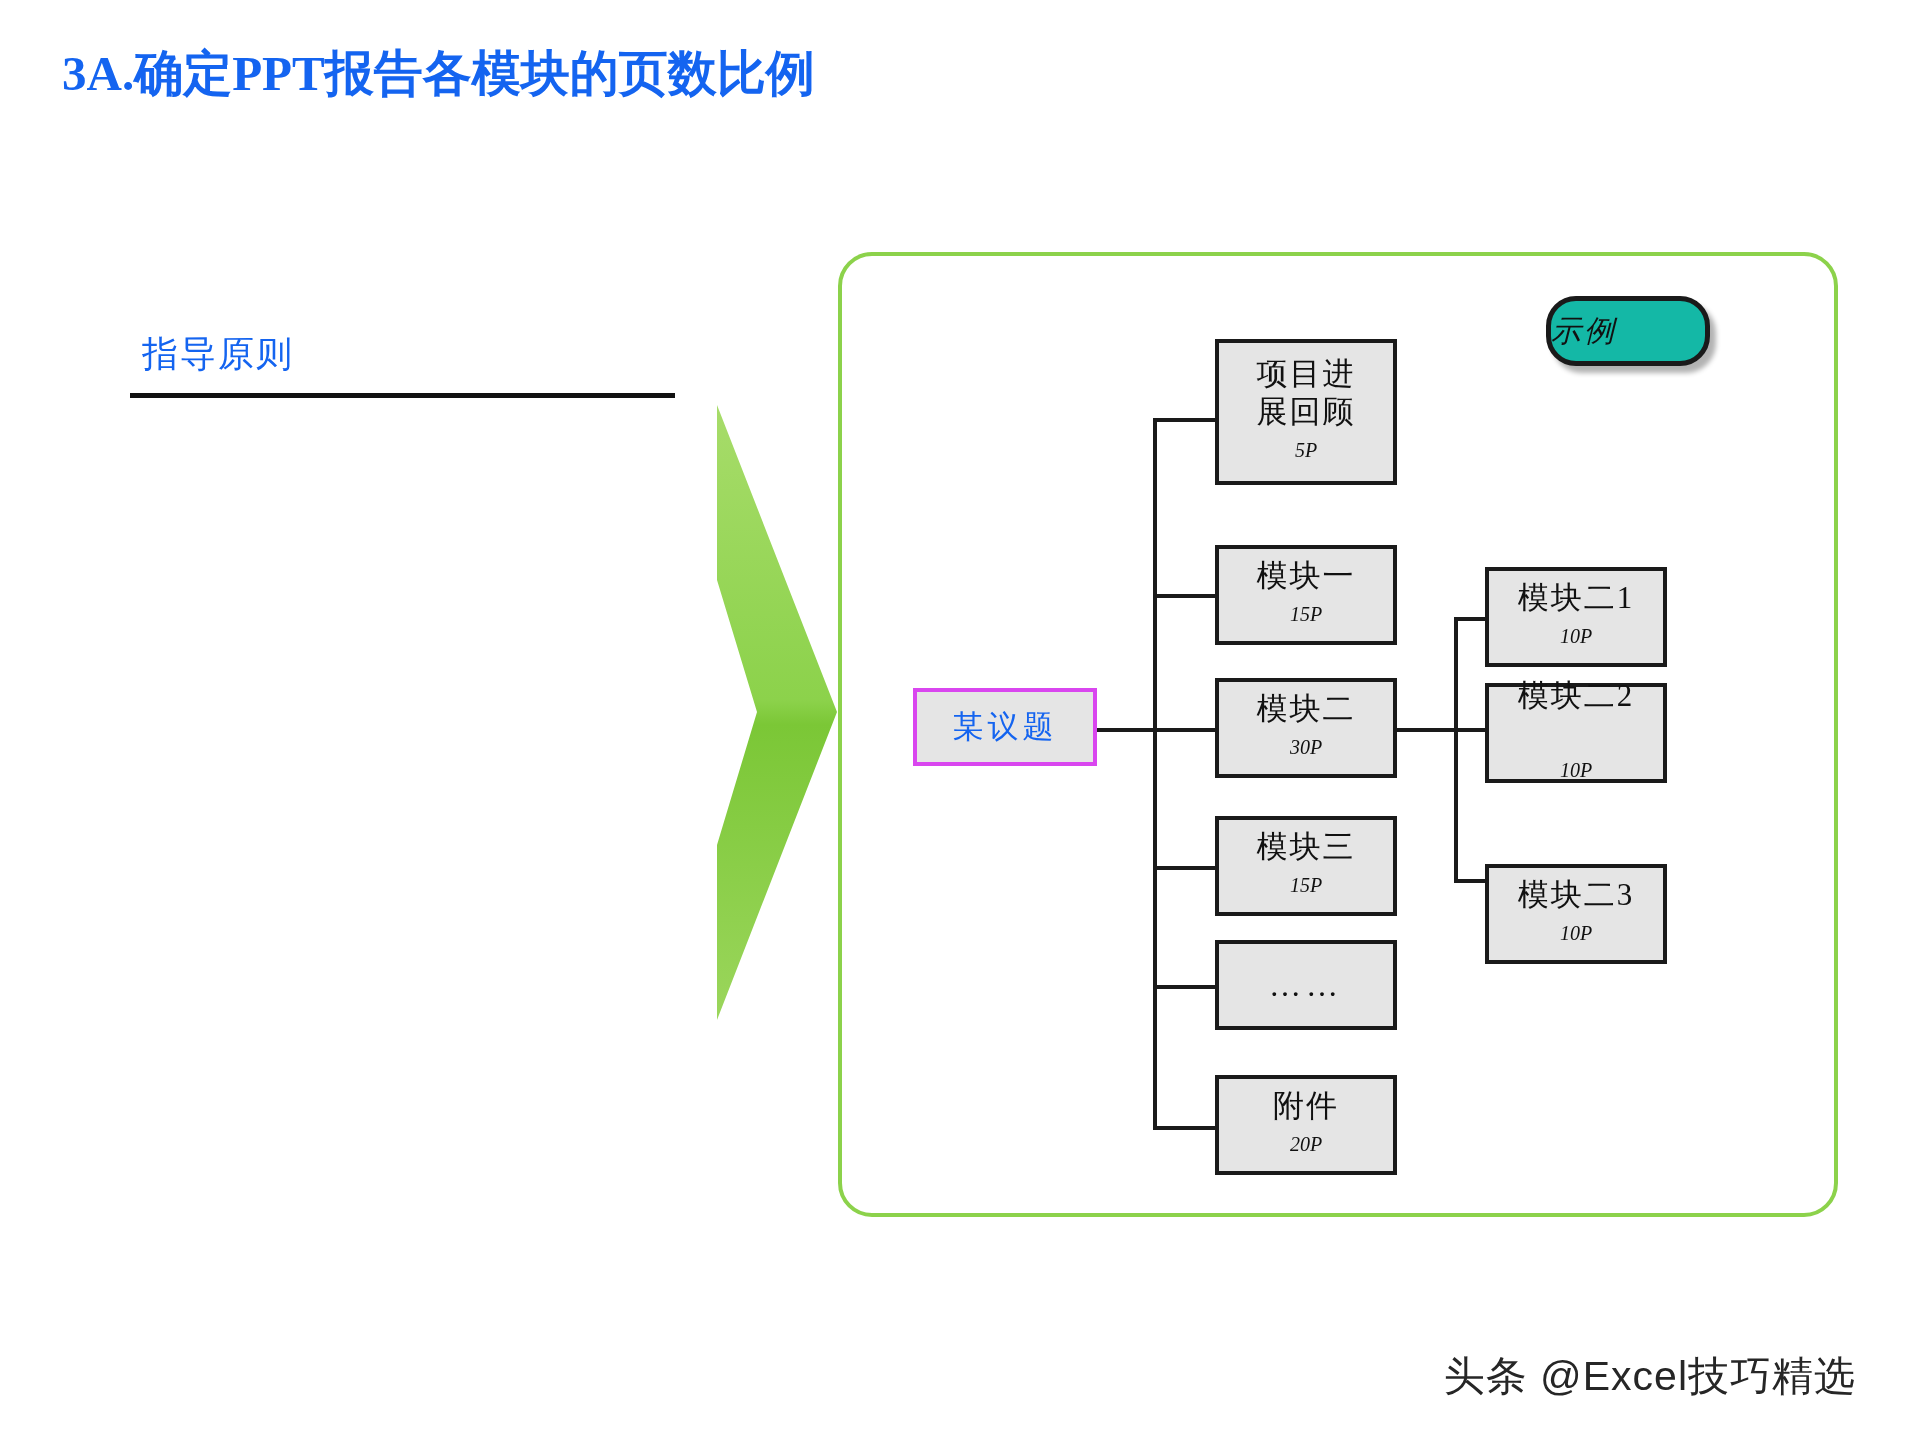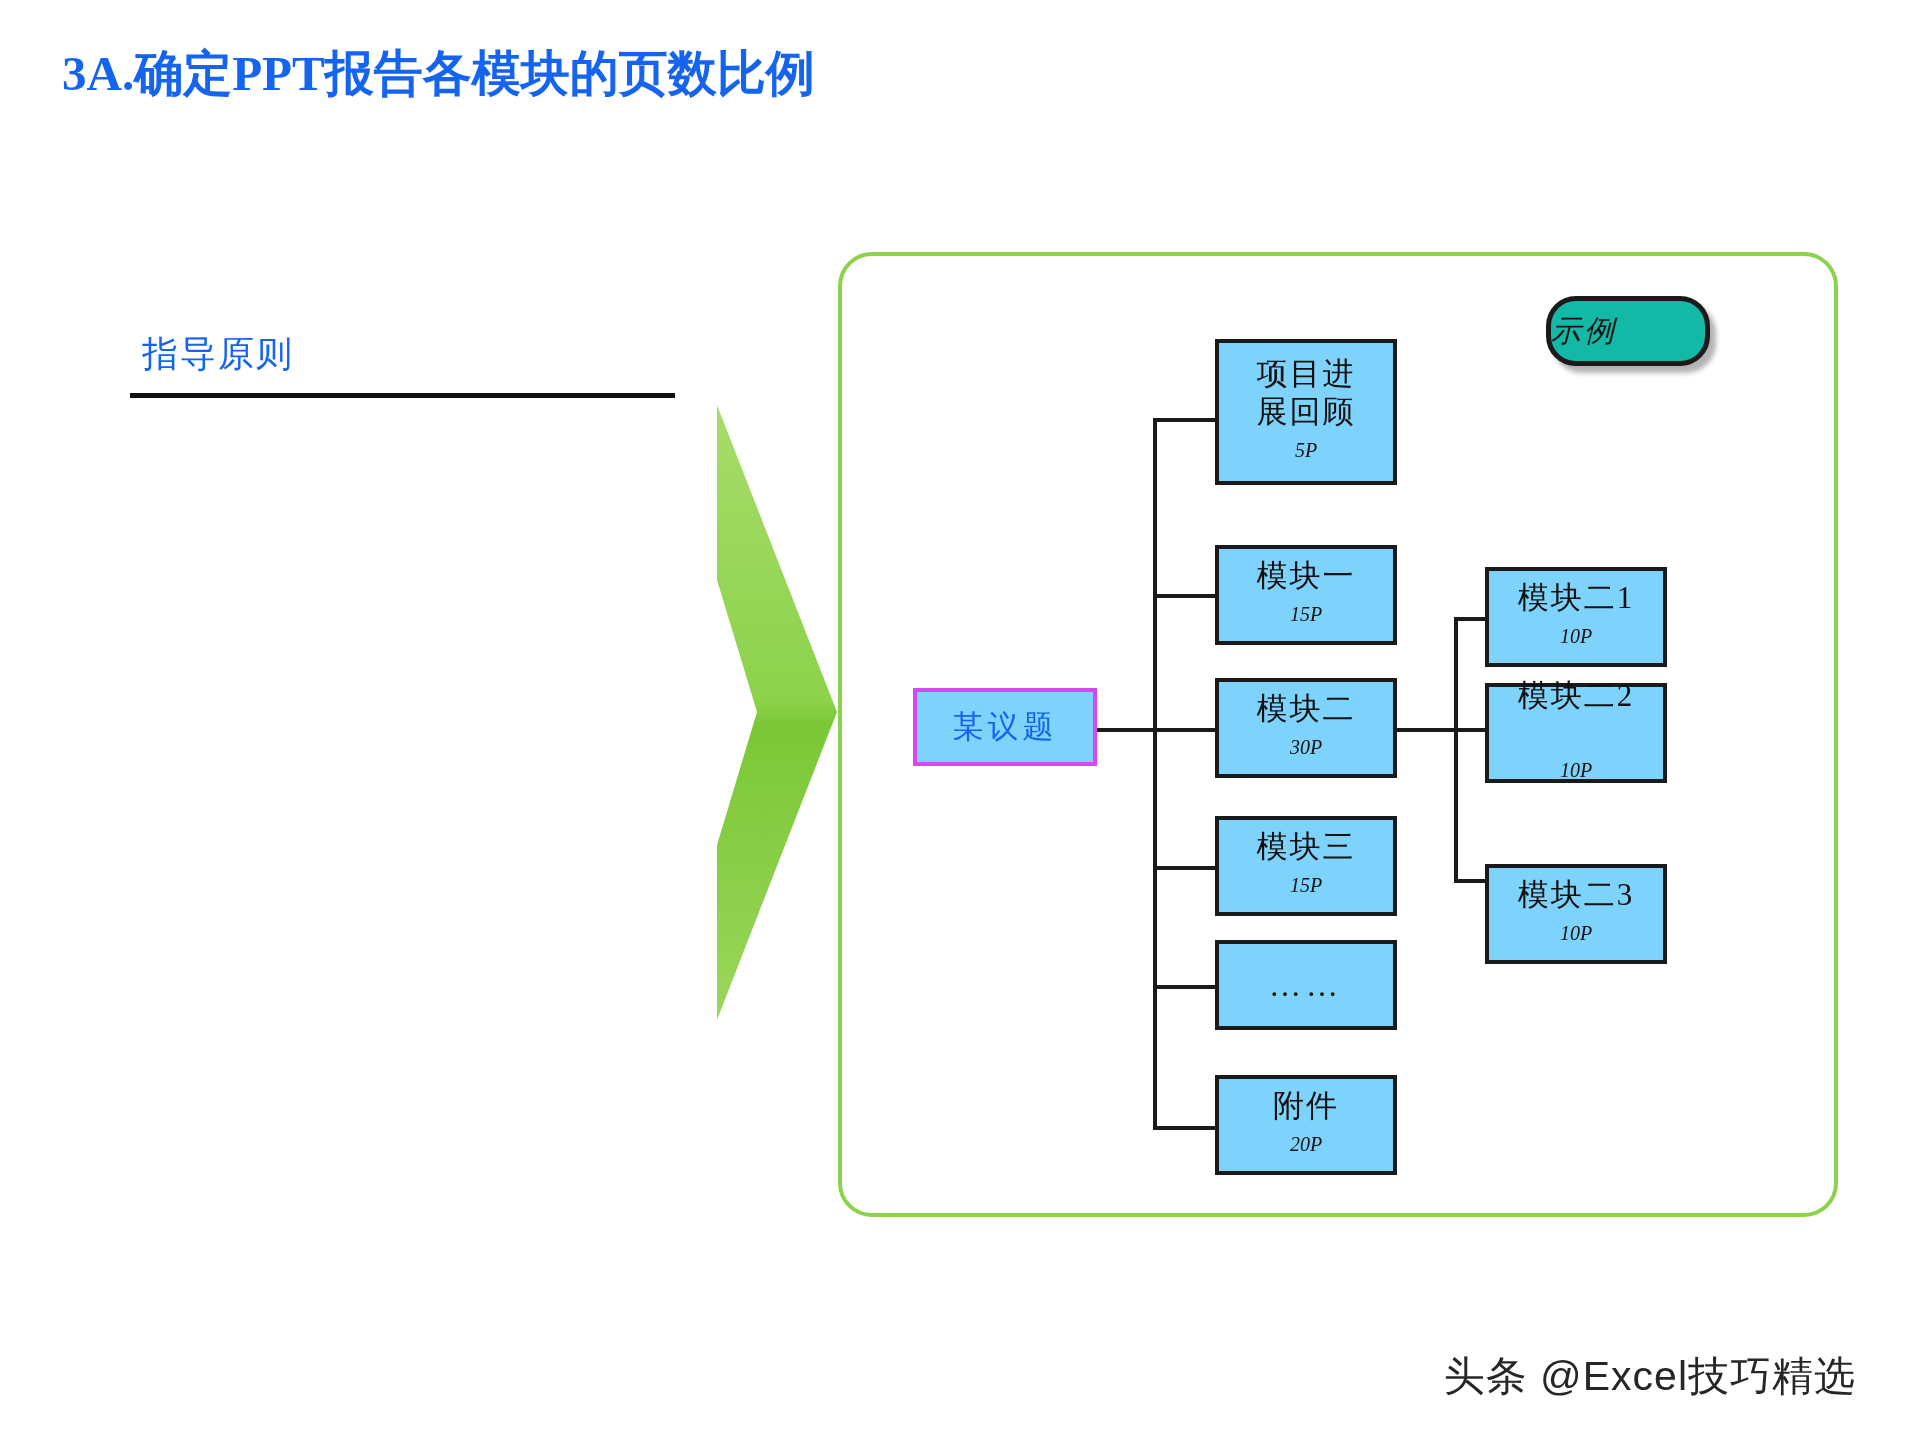--- a/index.html
+++ b/index.html
@@ -116,21 +116,21 @@
     font-style: italic;
     color: #111111;
     letter-spacing: 3px;
     font-family: "Liberation Serif", "DejaVu Serif", serif;
   }
 
   
   .node {
     position: absolute;
     border: 4px solid #1a1a1a;
-    background: #7dd3fc;
+    background: #e5e5e5;
     box-sizing: border-box;
     display: flex;
     flex-direction: column;
     align-items: center;
     justify-content: center;
     z-index: 4;
     font-family: "Liberation Serif", "DejaVu Serif", serif;
   }
   .node .line1 {
     font-size: 31px;

